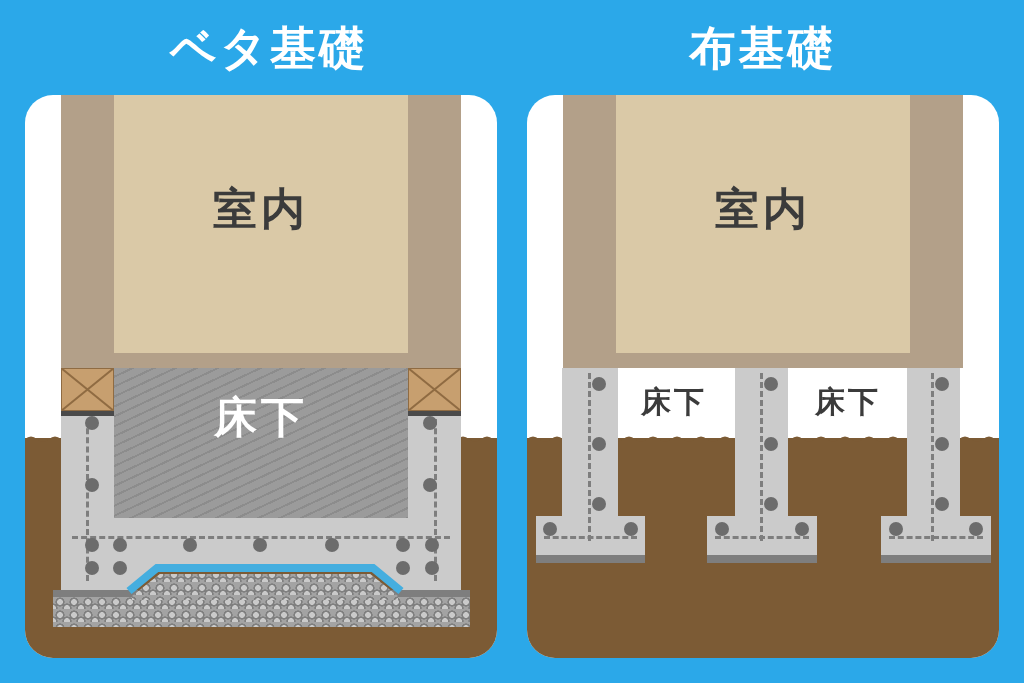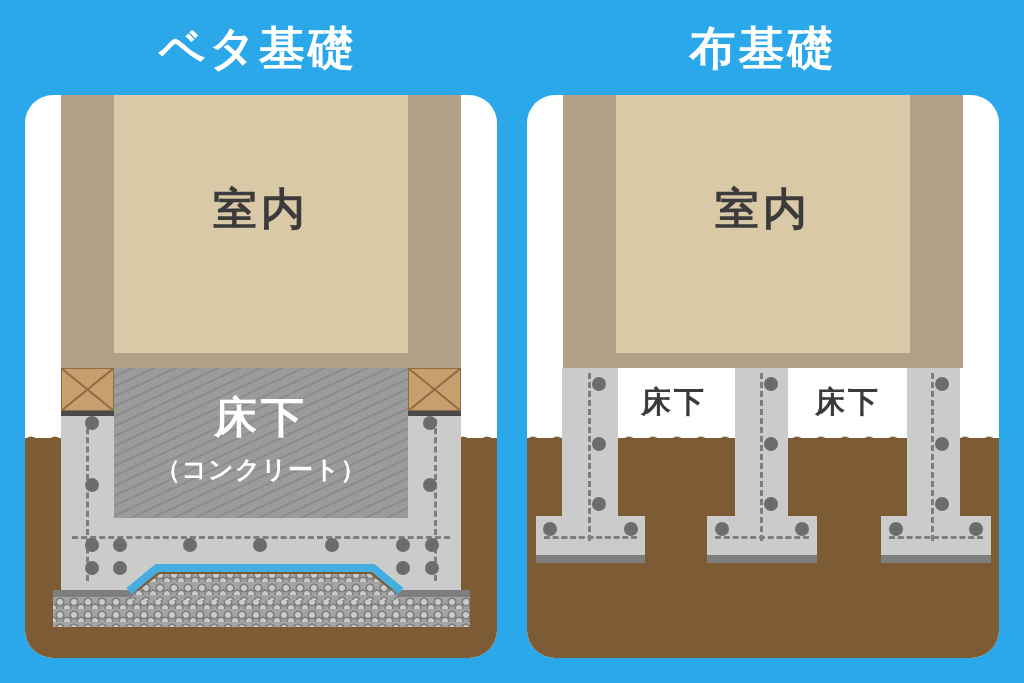--- a/index.html
+++ b/index.html
@@ -75,21 +75,21 @@
   .gap-label{
     position:absolute;top:287px;width:120px;height:40px;line-height:40px;
     text-align:center;font-size:30px;font-weight:600;color:var(--text-dark);letter-spacing:3px;
   }
   .stem{position:absolute;top:273px;height:148px;background:var(--concrete);}
   .pad{position:absolute;top:421px;height:39px;background:var(--concrete);}
 </style>
 </head>
 <body>
 
-<div class="title" style="left:22px">ベタ基礎</div>
+<div class="title" style="left:33px">ベタ基礎</div>
 <div class="title" style="left:527px">布基礎</div>
 
 <div class="panel panel-left">
 
   <div class="soil"></div>
   <svg class="wave" width="472" height="14">
       <path class="wavepath" d="M0,10 q6,-5 12,0 t12,0 t12,0 t12,0 t12,0 t12,0 t12,0 t12,0 t12,0 t12,0 t12,0 t12,0 t12,0 t12,0 t12,0 t12,0 t12,0 t12,0 t12,0 t12,0 t12,0 t12,0 t12,0 t12,0 t12,0 t12,0 t12,0 t12,0 t12,0 t12,0 t12,0 t12,0 t12,0 t12,0 t12,0 t12,0 t12,0 t12,0 t12,0 t12,0 V14 H0 Z"></path>
     </svg>
 
   <div class="abs gravel" style="left:28px;top:501px;width:417px;height:31px;"></div>
@@ -102,21 +102,20 @@
 
   <svg class="abs" style="left:36px;top:320px;" width="400" height="185">
     <path d="M68,176 L96,153 H312 L340,176" fill="none" stroke="var(--liner-blue)" stroke-width="8" stroke-linejoin="miter"></path>
   </svg>
 
   <div class="abs gravel" style="left:100px;top:474px;width:280px;height:31px;
        clip-path:polygon(7px 27px,35px 5px,245px 5px,273px 27px,273px 31px,7px 31px);"></div>
 
   <div class="abs hatch" style="left:89px;top:273px;width:294px;height:150px;"></div>
   <div class="uf-label">床下</div>
-  <div class="uf-sublabel">（コンクリート）</div>
 
   <div class="rebar-v" style="left:61px;top:324px;height:162px;"></div>
   <div class="rebar-v" style="left:409px;top:324px;height:162px;"></div>
   <div class="rebar-dot" style="left:60px;top:321px;"></div>
   <div class="rebar-dot" style="left:60px;top:383px;"></div>
   <div class="rebar-dot" style="left:398px;top:321px;"></div>
   <div class="rebar-dot" style="left:398px;top:383px;"></div>
 
   <div class="rebar-h" style="left:47px;top:441px;width:378px;"></div>
   <div class="rebar-dot" style="left:60px;top:443px;"></div>

